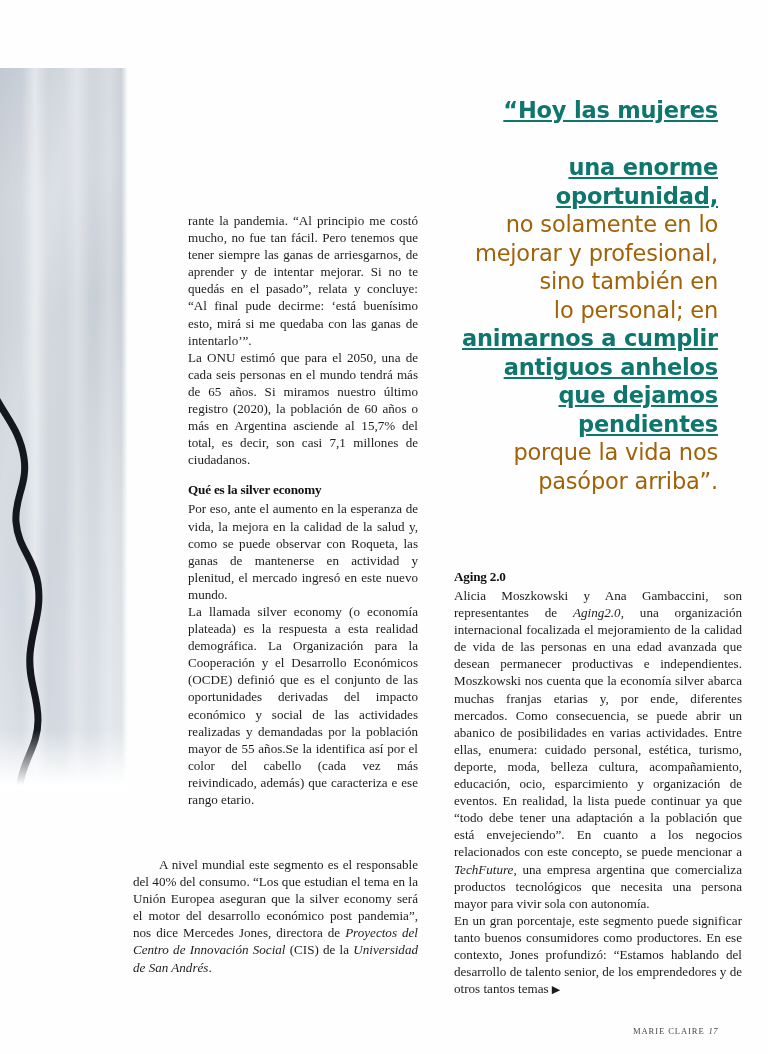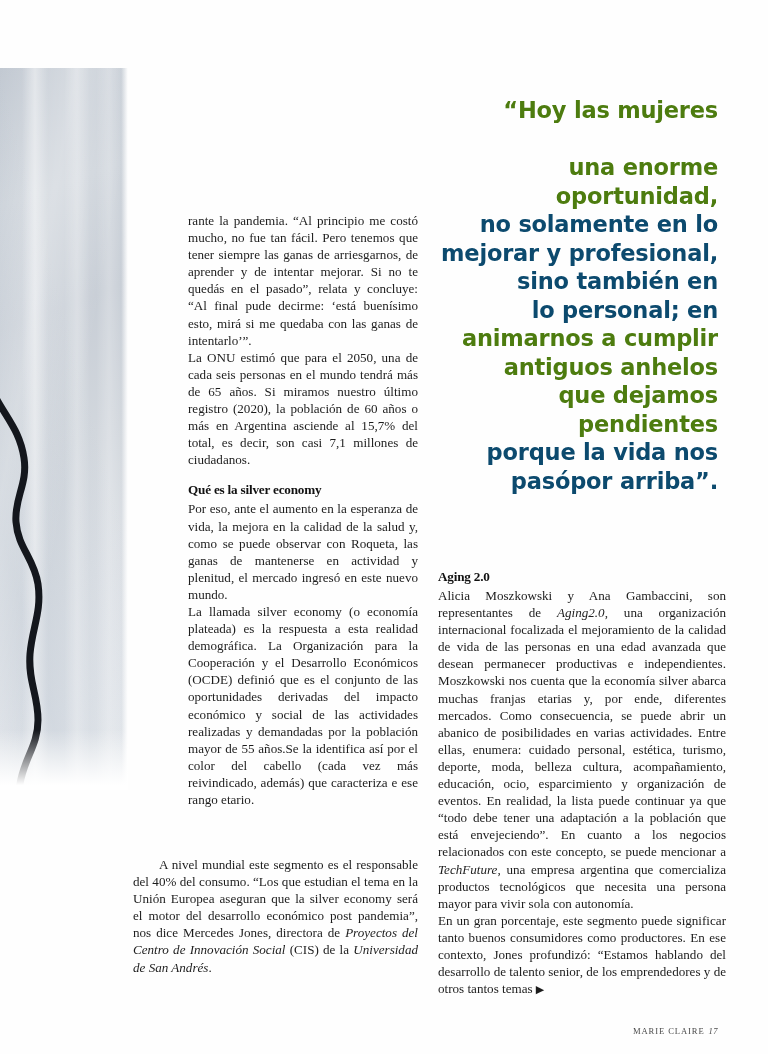--- a/index.html
+++ b/index.html
@@ -80,25 +80,26 @@
     top: 96px;
     width: 290px;
     text-align: right;
     font-family: "DejaVu Sans", sans-serif;
     font-size: 22.5px;
     line-height: 28.5px;
     letter-spacing: -0.2px;
   }
   .pullquote .bold {
     font-weight: bold;
-    color: #4d7c0f;
+    color: #0f766e;
+    text-decoration: underline;
   }
   .pullquote .light {
-    font-weight: bold;
-    color: #0c4a6e;
+    font-weight: normal;
+    color: #a16207;
   }
 
   
   .col-text {
     font-family: "Liberation Serif", serif;
     color: #1c1c1c;
     text-align: justify;
     font-size: 13.1px;
     line-height: 17.1px;
     hyphens: manual;
@@ -137,21 +138,21 @@
     position: absolute;
     left: 133px;
     top: 832px;
     width: 285px;
     margin-top: 24px;
   }
 
   
   #right-col {
     position: absolute;
-    left: 438px;
+    left: 454px;
     top: 568px;
     width: 288px;
   }
 
   .arrow-marker {
     font-family: "DejaVu Sans", sans-serif;
     font-size: 11px;
     line-height: 11px;
   }
 

